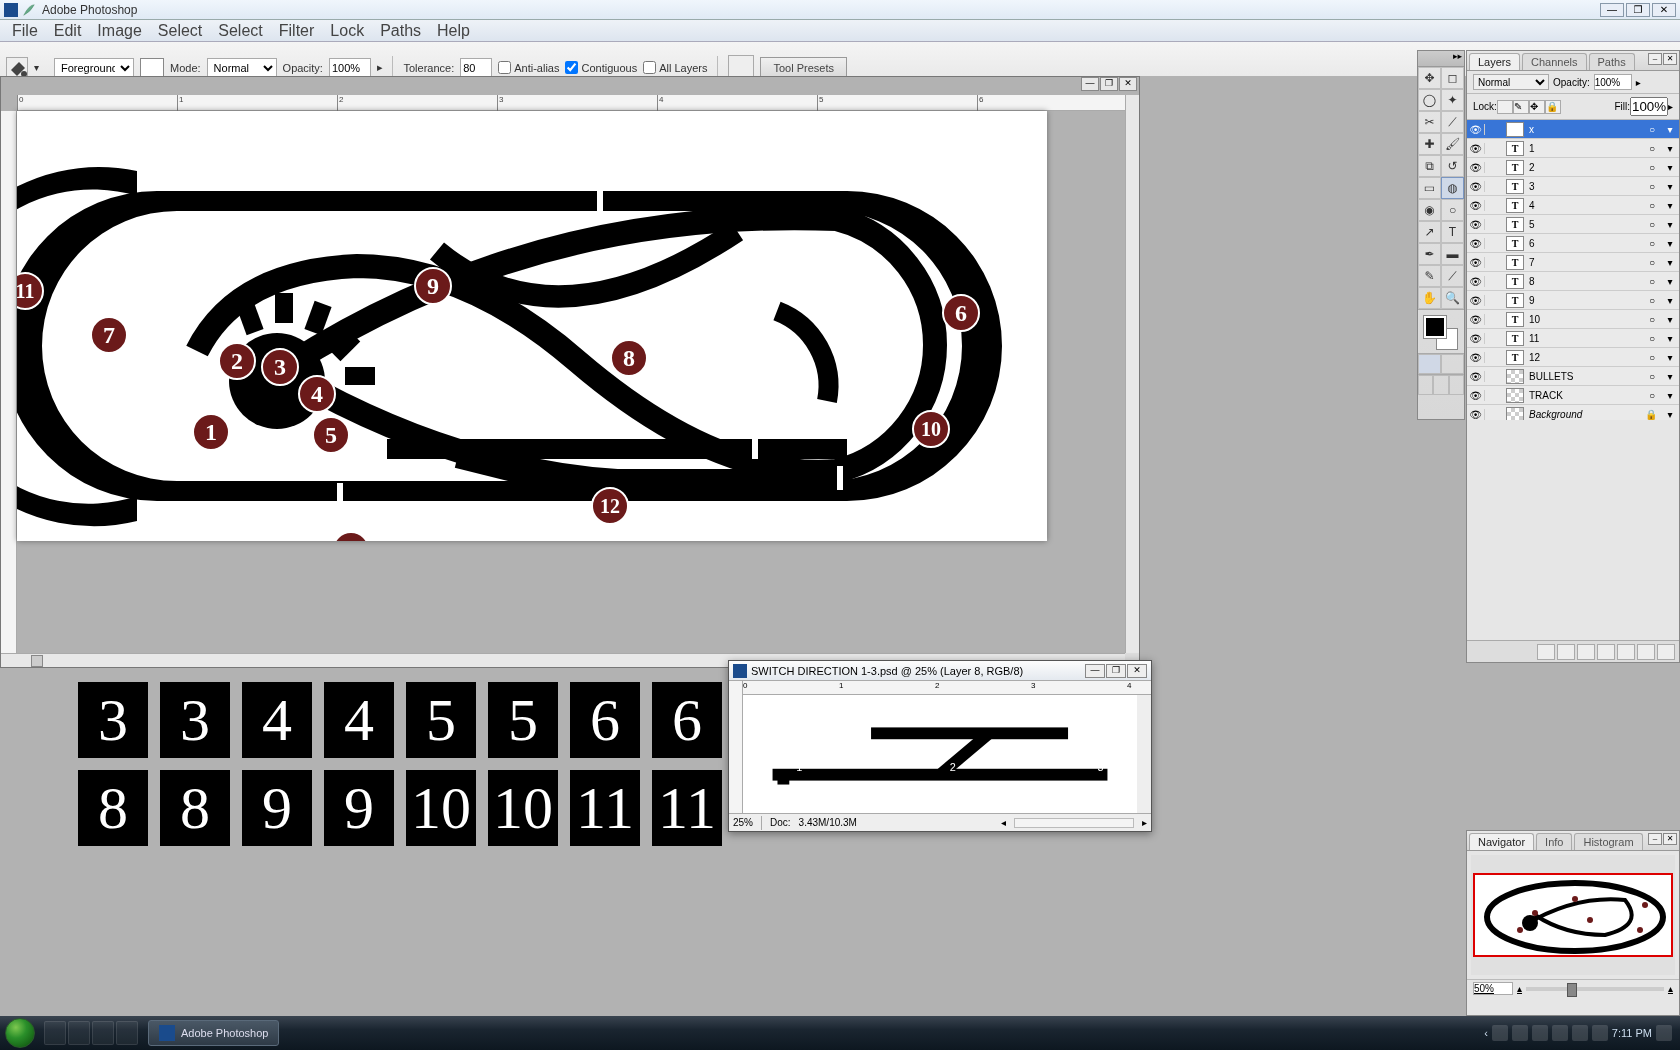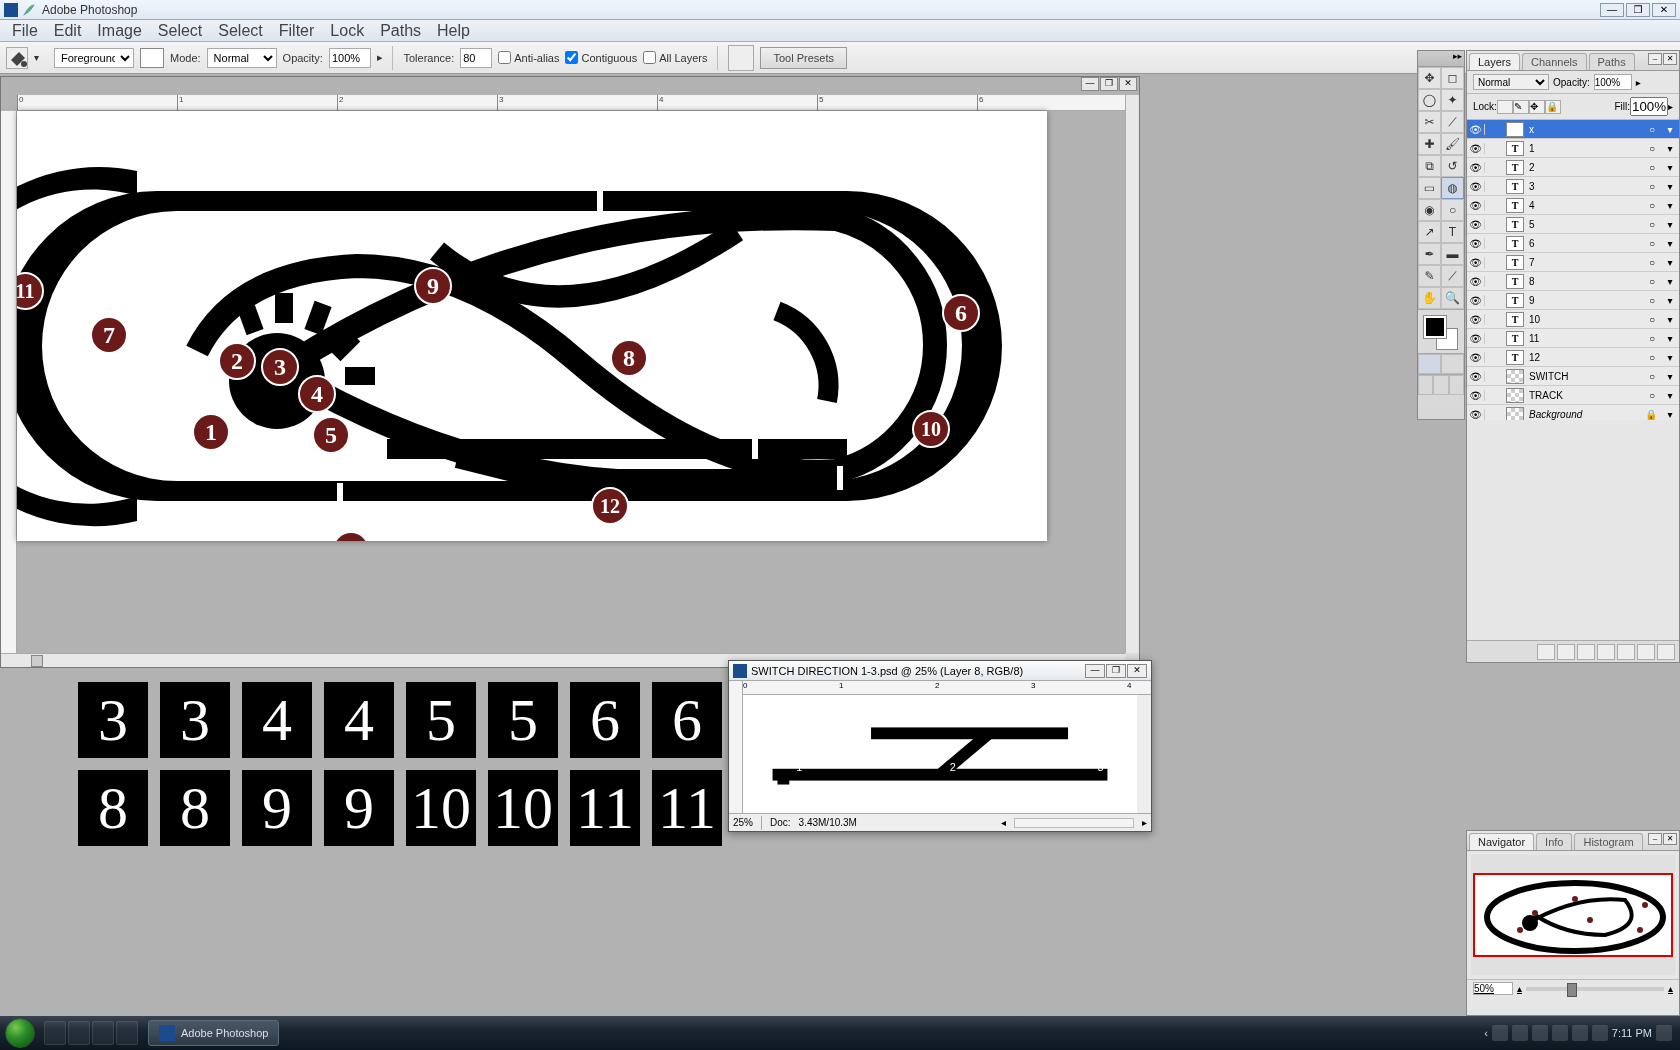--- a/index.html
+++ b/index.html
@@ -11,21 +11,21 @@
 .titlebar .feather { width: 14px; height: 14px; margin-right:6px; }
 .titlebar .title { flex:1; font-size: 12px; color:#333; }
 .winctrl { display:flex; gap:2px; }
 .winctrl div { width:24px; height:14px; border:1px solid #8899aa; background:#e8eef7; font-size:10px; display:flex; align-items:center; justify-content:center; cursor:pointer; }
 
 
 .menubar { height:22px; background:linear-gradient(#eef2f7,#dde5ef); display:flex; align-items:center; padding:0 4px; border-bottom:1px solid #aab; }
 .menubar span { padding:0 8px; color:#444; cursor:pointer; font-size:16px; }
 
 
-.optionsbar { height:32px; background:linear-gradient(#f4f4f4,#e5e5e5); border-bottom:1px solid #999; display:flex; align-items:center; padding:0 6px; gap:6px; font-size:11px; color:#333; }
+.optionsbar { height:52px; background:linear-gradient(#f4f4f4,#e5e5e5); border-bottom:1px solid #999; display:flex; align-items:center; padding:0 6px; gap:6px; font-size:11px; color:#333; }
 .optionsbar .bucket { width:22px; height:22px; border:1px solid #aaa; background:#eee; position:relative; }
 .optionsbar .bucket:after{content:"▾"; position:absolute; right:-12px; top:4px; font-size:10px;}
 .optionsbar select, .optionsbar input[type=text] { font-size:11px; height:20px; border:1px solid #aaa; background:#fff; padding:0 2px; }
 .optionsbar .swatch { width:24px; height:20px; border:1px solid #888; background:#fff; }
 .optionsbar label { display:flex; align-items:center; gap:3px; }
 .optionsbar .divider { width:1px; height:24px; background:#bbb; margin:0 4px; }
 .tool-presets-btn { background:linear-gradient(#f0f0f0,#d9d9d9); border:1px solid #999; padding:4px 12px; font-size:11px; color:#444; }
 .brush-preset-icon { width:26px; height:26px; border:1px solid #aaa; background:#eee; }
 
 
@@ -546,21 +546,21 @@
             <div class="chain"></div>
             <div class="thumb T">T</div>
             <div class="name">12</div>
             <div class="rbtn">○</div>
             <div class="rbtn">▾</div>
           </div>
           <div class="layer-row">
             <div class="eye">👁</div>
             <div class="chain"></div>
             <div class="thumb" style="background: repeating-conic-gradient(rgb(204, 204, 204) 0deg, rgb(204, 204, 204) 25%, rgb(255, 255, 255) 0deg, rgb(255, 255, 255) 50%) 0px 0px / 8px 8px;"></div>
-            <div class="name">SWITCH</div>
+            <div class="name">BULLETS</div>
             <div class="rbtn">○</div>
             <div class="rbtn">▾</div>
           </div>
           <div class="layer-row">
             <div class="eye">👁</div>
             <div class="chain"></div>
             <div class="thumb" style="background: repeating-conic-gradient(rgb(204, 204, 204) 0deg, rgb(204, 204, 204) 25%, rgb(255, 255, 255) 0deg, rgb(255, 255, 255) 50%) 0px 0px / 8px 8px;"></div>
             <div class="name">TRACK</div>
             <div class="rbtn">○</div>
             <div class="rbtn">▾</div>

